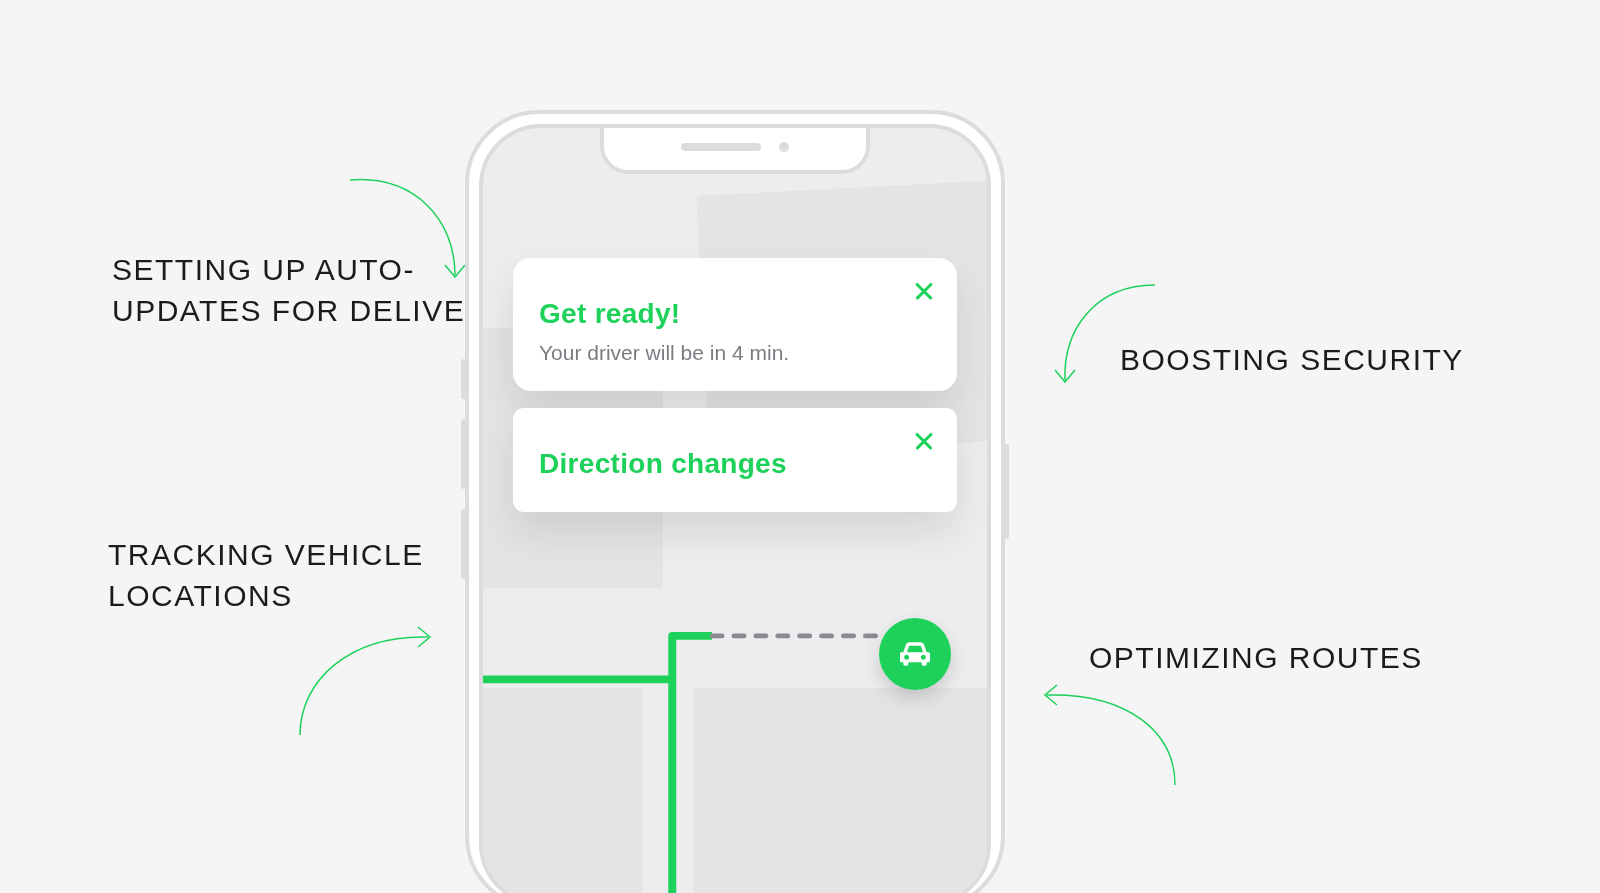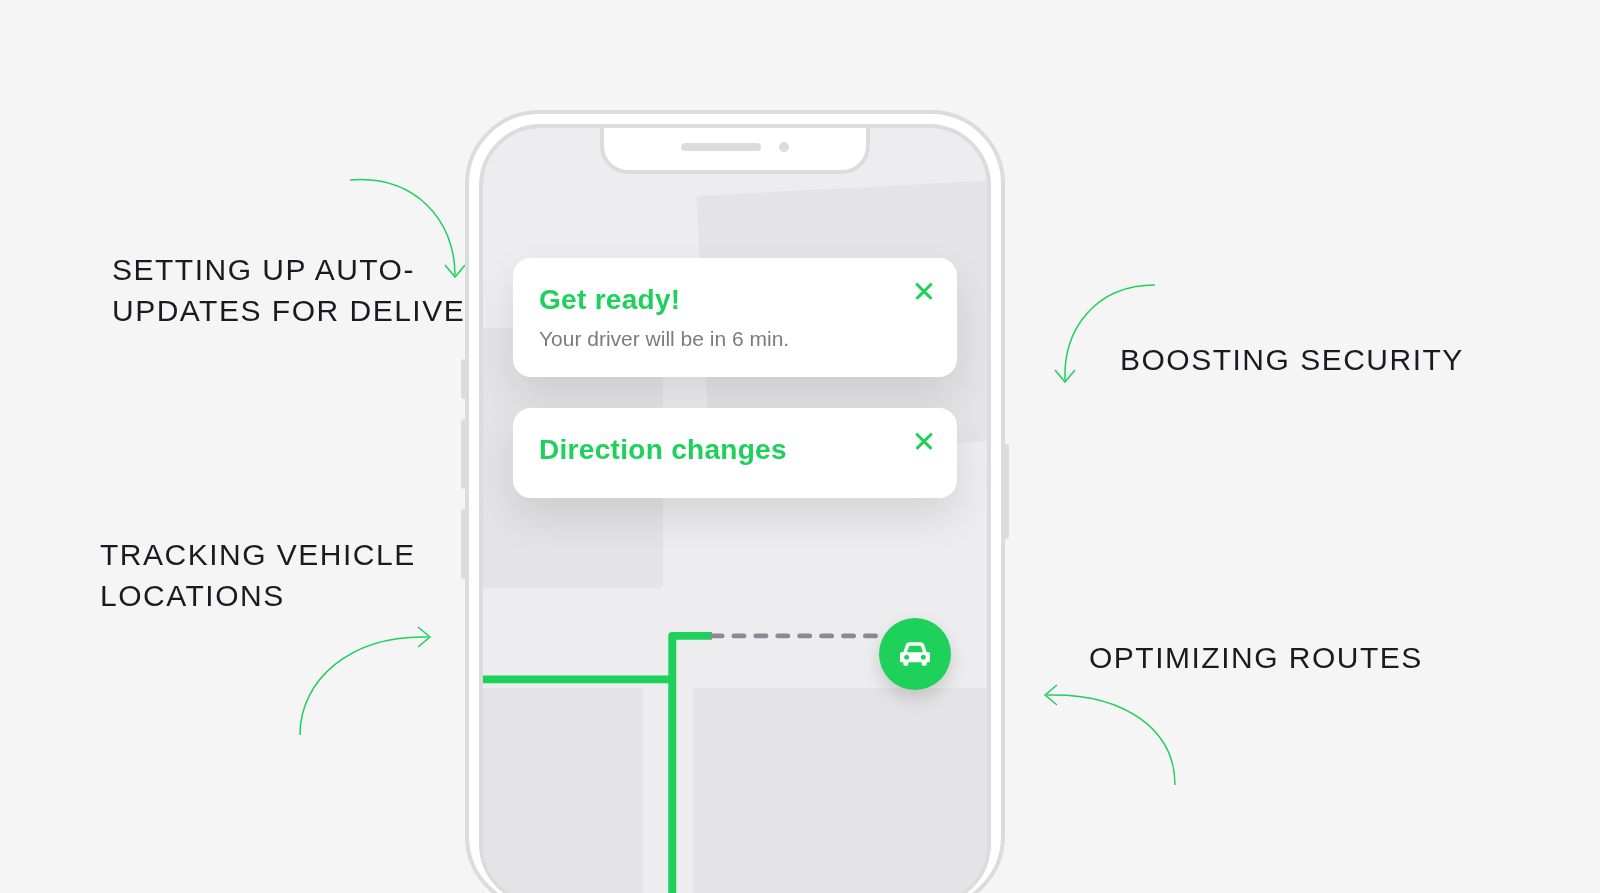--- a/index.html
+++ b/index.html
@@ -32,21 +32,21 @@
     font-size:30px;
     letter-spacing:1.5px;
     font-stretch:condensed;
     font-weight:500;
     color:var(--text-dark);
     text-transform:uppercase;
     line-height:1.35;
     white-space:pre-line;
   }
   .callout.tl{left:112px; top:250px;}
-  .callout.bl{left:100px; top:535px;}
+  .callout.bl{left:108px; top:535px;}
   .callout.tr{left:1120px; top:340px;}
   .callout.br{left:1089px; top:638px;}
 
   
   svg.arc{position:absolute; overflow:visible;}
   .arc path{stroke:var(--green); stroke-width:1.5; fill:none;}
   .arc .head{stroke:var(--green); stroke-width:1.5; fill:none;}
 
   
   .phone-outer{
@@ -121,23 +121,23 @@
   
   .card{
     position:absolute;
     left:30px; right:30px;
     background:var(--white);
     border-radius:18px;
     padding:22px 26px 24px 26px;
     box-shadow:0 20px 40px rgba(0,0,0,0.10);
   }
   .card.one{top:130px;}
-  .card.two{top:280px;}
+  .card.two{top:280px;border-radius:11px;}
   .card h3{
-    margin:4px 0 8px 0;
+    margin:18px 0 8px 0;
     color:var(--green);
     font-size:28px;
     font-weight:700;
     letter-spacing:0.3px;
   }
   .card p{
     margin:0;
     color:var(--text-gray);
     font-size:21px;
     line-height:1.4;
@@ -236,21 +236,21 @@
       </svg>
 
       <div class="notch">
         <span class="speaker-slot"></span>
         <span class="cam-dot"></span>
       </div>
 
       <div class="card one">
         <span class="close"></span>
         <h3>Get ready!</h3>
-        <p>Your driver will be in 6 min.</p>
+        <p>Your driver will be in 4 min.</p>
       </div>
 
       <div class="card two">
         <span class="close"></span>
         <h3>Direction changes</h3>
       </div>
 
       <div class="car-pin">
         <svg viewBox="0 0 24 24">
           <path fill="#ffffff" d="M5 11l1.5-4.5C6.8 5.6 7.7 5 8.6 5h6.8c.9 0 1.8.6 2.1 1.5L19 11h1c.6 0 1 .4 1 1v4c0 .6-.4 1-1 1h-1v1c0 .6-.4 1-1 1h-1c-.6 0-1-.4-1-1v-1H8v1c0 .6-.4 1-1 1H6c-.6 0-1-.4-1-1v-1H4c-.6 0-1-.4-1-1v-4c0-.6.4-1 1-1h1zm2.2 0h9.6l-1.1-3.3c-.1-.4-.5-.7-.9-.7H9.2c-.4 0-.8.3-.9.7L7.2 11zM7 15.5c.8 0 1.5-.7 1.5-1.5S7.8 12.5 7 12.5 5.5 13.2 5.5 14 6.2 15.5 7 15.5zm10 0c.8 0 1.5-.7 1.5-1.5s-.7-1.5-1.5-1.5-1.5.7-1.5 1.5.7 1.5 1.5 1.5z"></path>

